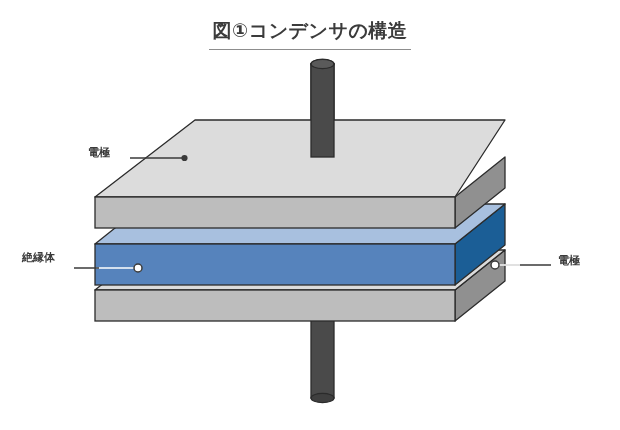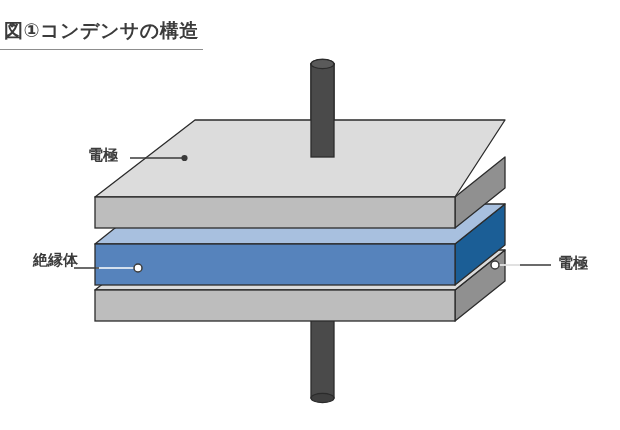--- a/index.html
+++ b/index.html
@@ -22,56 +22,55 @@
     inset: 0;
     width: 620px;
     height: 430px;
   }
 
   .figure-title {
     position: absolute;
     left: 0;
     top: 18px;
     width: 620px;
-    text-align: left;
+    text-align: center;
     font-size: 19px;
     font-weight: bold;
     letter-spacing: 0.5px;
     color: #3b3b3b;
     white-space: nowrap;
   }
   .figure-title .title-inner {
     display: inline-block;
     padding: 0 4px 5px 4px;
     border-bottom: 1.4px solid #8d8d8d;
   }
 
   .diagram-svg {
     position: absolute;
     left: 0;
     top: 0;
   }
 
   .callout-label {
     position: absolute;
-    font-size: 15px;
+    font-size: 11px;
     font-weight: bold;
     line-height: 1.28;
     color: #3b3b3b;
     white-space: nowrap;
   }
   #label-electrode-top {
     left: 88px;
     top: 145px;
   }
   #label-dielectric {
     left: 22px;
     top: 250px;
     text-align: right;
-    margin-left: 11px;
   }
   #label-electrode-right {
     left: 558px;
     top: 253px;
   }
 </style>
 </head>
 <body>
 
 <div id="figure-root">

